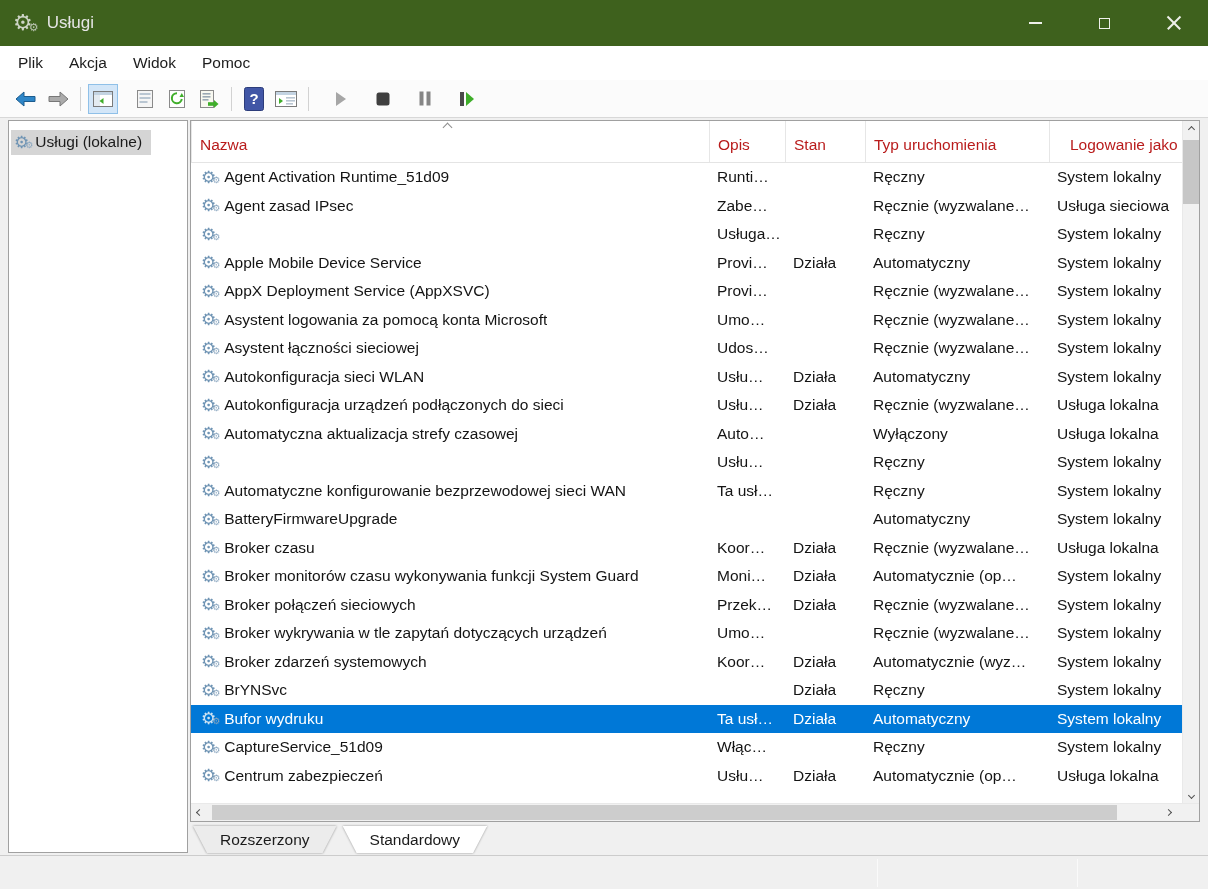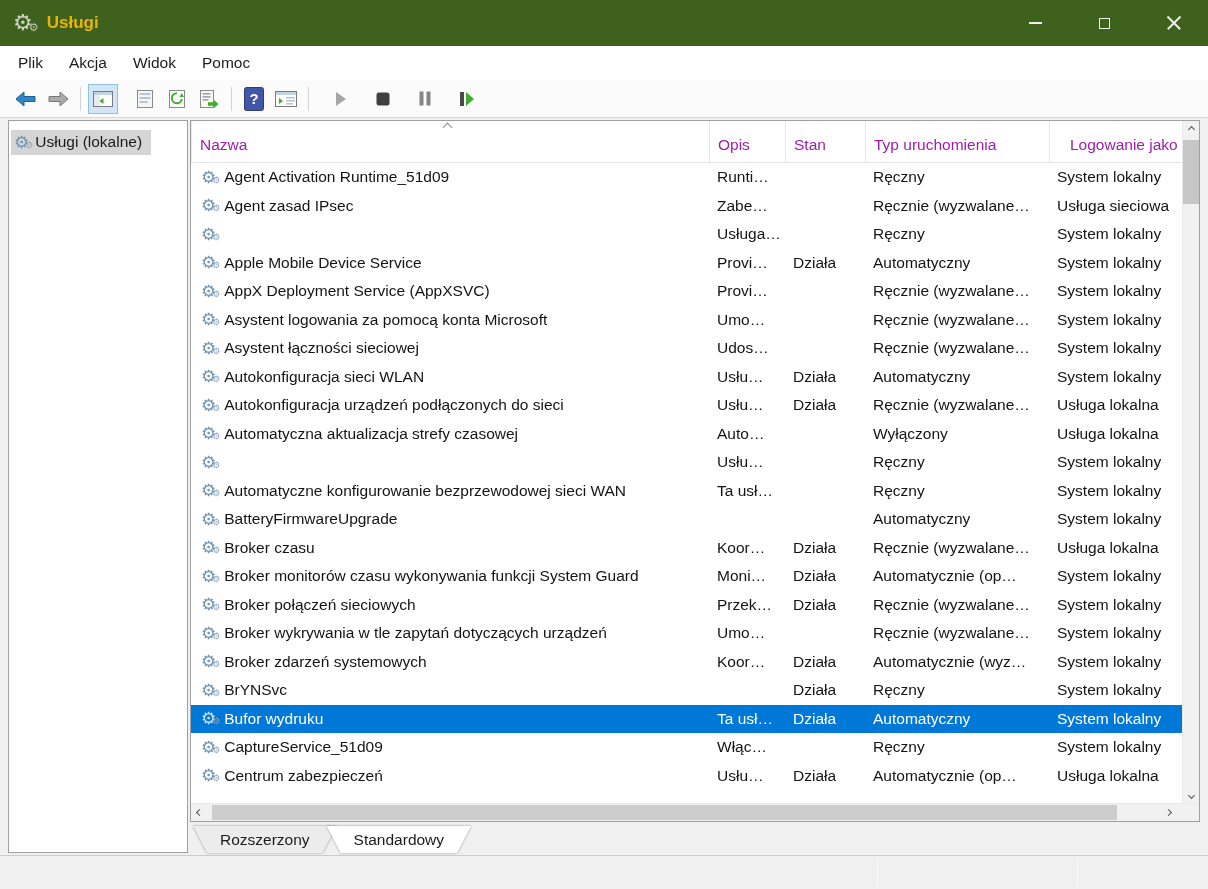--- a/index.html
+++ b/index.html
@@ -8,21 +8,21 @@
     width:1208px; height:889px; position:relative; overflow:hidden;
     background:#f0f0f0; font-family:"Liberation Sans", sans-serif;
     -webkit-font-smoothing:antialiased;
   }
 
   
   .titlebar { position:absolute; left:0; top:0; width:1208px; height:46px;
     background:#3e611d; display:flex; align-items:center; }
   .app-icon { margin-left:13px; font-size:22px; line-height:22px; color:#cdd4c6; position:relative; }
   .app-icon::after { content:"⚙"; position:absolute; right:-6px; bottom:-4px; font-size:11px; color:#b9c2b0; }
-  .title-text { margin-left:14px; font-size:17px; color:#eab308;font-weight:bold; }
+  .title-text { margin-left:14px; font-size:17px; color:#e5e5e5; }
   .win-controls { margin-left:auto; display:flex; height:100%; }
   .win-btn { width:69px; height:100%; display:flex; align-items:center; justify-content:center; position:relative; }
   .glyph-min { width:13px; height:1.5px; background:#eef0ea; }
   .glyph-max { width:11px; height:11px; border:1.4px solid #eef0ea; }
   .glyph-close { position:relative; width:16px; height:16px; }
   .glyph-close::before,.glyph-close::after { content:""; position:absolute; left:-1px; top:7px; width:18px; height:1.6px; background:#eef0ea; }
   .glyph-close::before { transform:rotate(45deg); }
   .glyph-close::after  { transform:rotate(-45deg); }
 
   
@@ -53,21 +53,21 @@
     background:#d5d5d5; padding:3px 9px 4px 3px; font-size:15.5px; color:#1b1b1b; }
   .sidebar-item .gear { margin-right:6px; }
 
   
   .right-pane { position:absolute; left:190px; top:120px; width:1010px; height:702px;
     background:#ffffff; border:1px solid #a0a0a0; display:flex; flex-direction:column; }
   .list-body { display:flex; flex:1; min-height:0; }
   .list-content { flex:1; min-width:0; display:flex; flex-direction:column; overflow:hidden; }
 
   .header-row { height:42px; display:flex; position:relative; border-bottom:1px solid #e4e4e4; flex:none; }
-  .header-cell { display:flex; align-items:flex-end; padding:0 0 8px 8px; font-size:15.5px; color:#a21caf;
+  .header-cell { display:flex; align-items:flex-end; padding:0 0 8px 8px; font-size:15.5px; color:#b91c1c;
     border-left:1px solid #e6e6e6; white-space:nowrap; overflow:hidden; }
   .header-cell:first-child { border-left:none; padding-left:33px; }
   .sort-caret { position:absolute; top:3px; left:253px; width:7px; height:7px;
     border-right:1.5px solid #8d8d8d; border-bottom:1.5px solid #8d8d8d; transform:rotate(-135deg); }
 
   .c-name { width:518px; flex:none; }
   .c-desc { width:76px;  flex:none; }
   .c-stan { width:80px;  flex:none; }
   .c-typ  { width:184px; flex:none; }
   .c-log  { flex:1; min-width:0;padding-left:20px; }
@@ -90,21 +90,21 @@
   .vs-thumb { position:absolute; left:0; right:0; top:19px; height:64px; background:#c6c6c6; }
 
   
   .hscroll { height:18px; flex:none; background:#f1f1f1; border-top:1px solid #e9e9e9; position:relative; }
   .hs-btn { position:absolute; top:0; height:100%; width:17px; display:flex; align-items:center; justify-content:center; }
   .hs-left { left:0; } .hs-right { right:22px; }
   .hs-btn .chev { width:5px; height:5px; border-color:#505050; }
   .hs-thumb { position:absolute; left:21px; top:1px; bottom:1px; width:905px; background:#cdcdcd; }
 
   
-  .tabstrip { position:absolute; left:193px; top:826px; height:27px; display:flex; z-index:3; }
+  .tabstrip { position:absolute; left:193px; top:826px; height:27px; display:flex; z-index:3;gap:16px; }
   .tab-wrap { filter:drop-shadow(0 0 1px #8f8f8f); height:100%; }
   .tab { height:100%; display:flex; align-items:center; justify-content:center;
     font-size:15.5px; color:#1b1b1b; padding:0 27px;
     clip-path:polygon(0 0, 100% 0, calc(100% - 14px) 100%, 14px 100%); }
   .tab.inactive { background:#ececec; }
   .tab-wrap.active-wrap { margin-left:-10px; z-index:4; }
   .tab.active { background:#ffffff; }
 
   
   .statusbar { position:absolute; left:0; bottom:0; width:1208px; height:34px;

